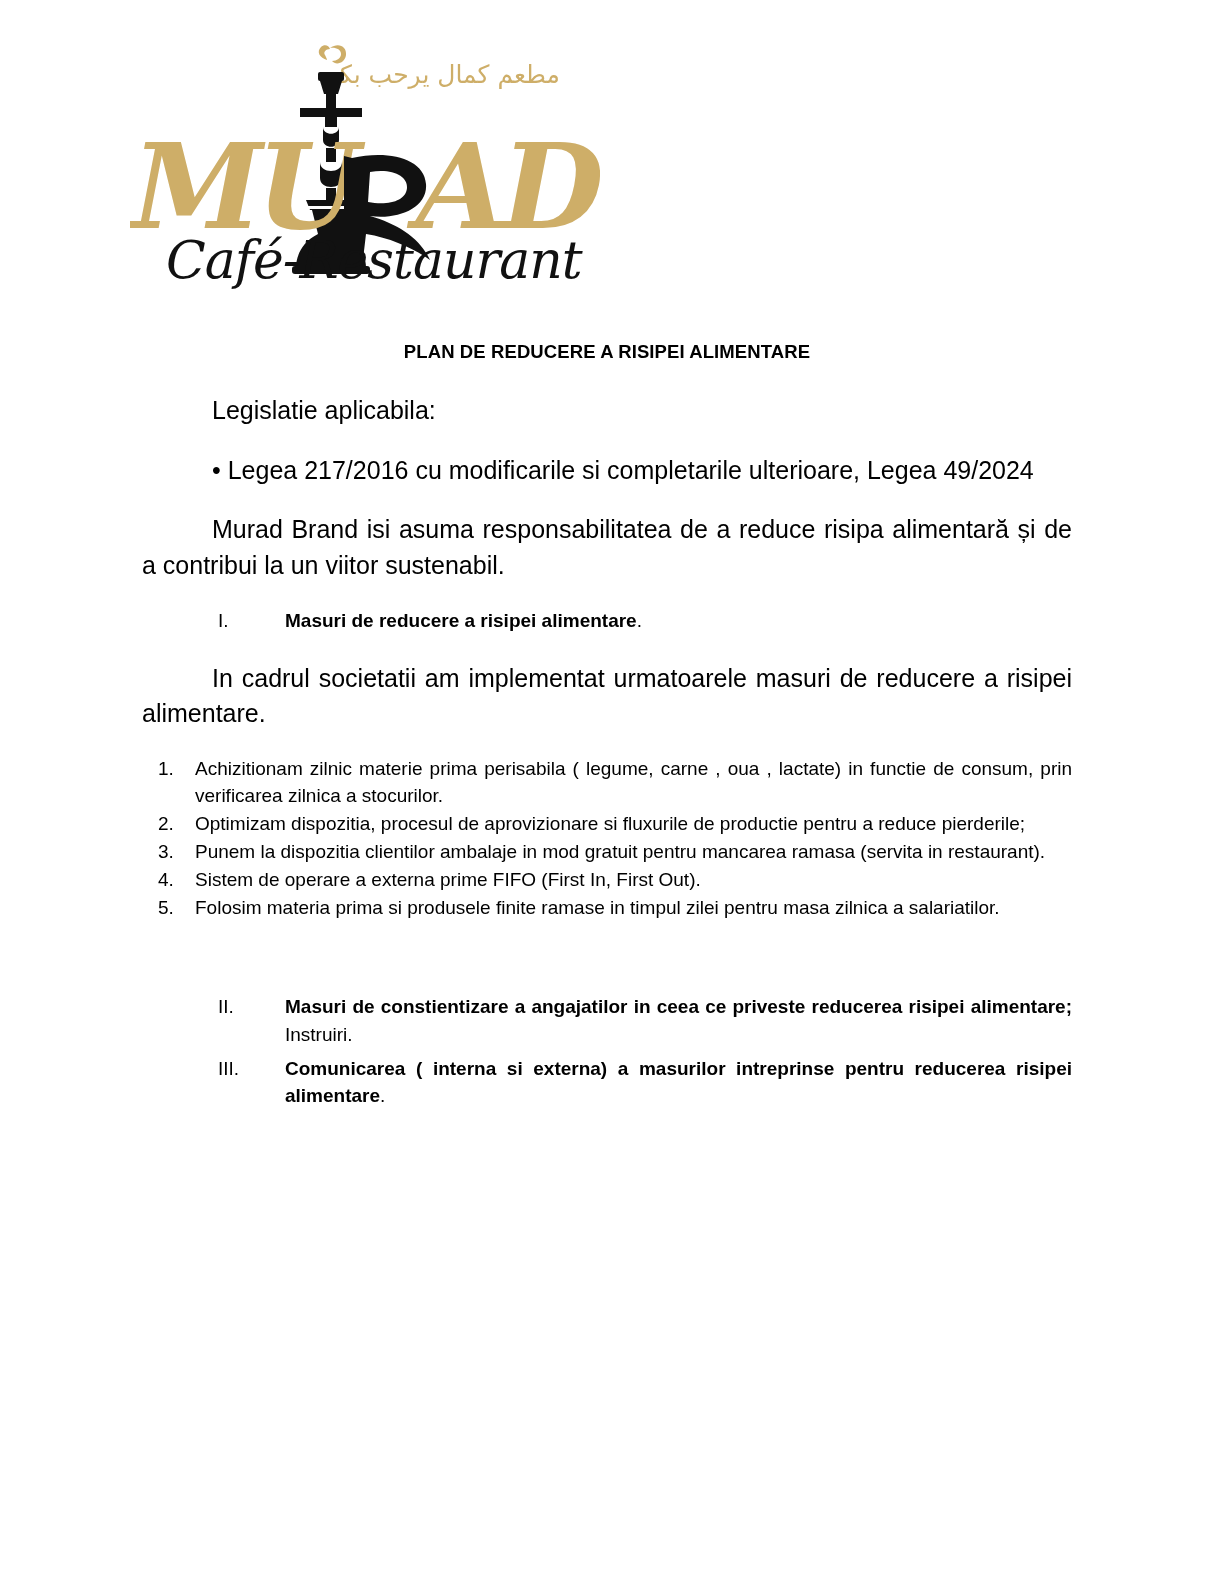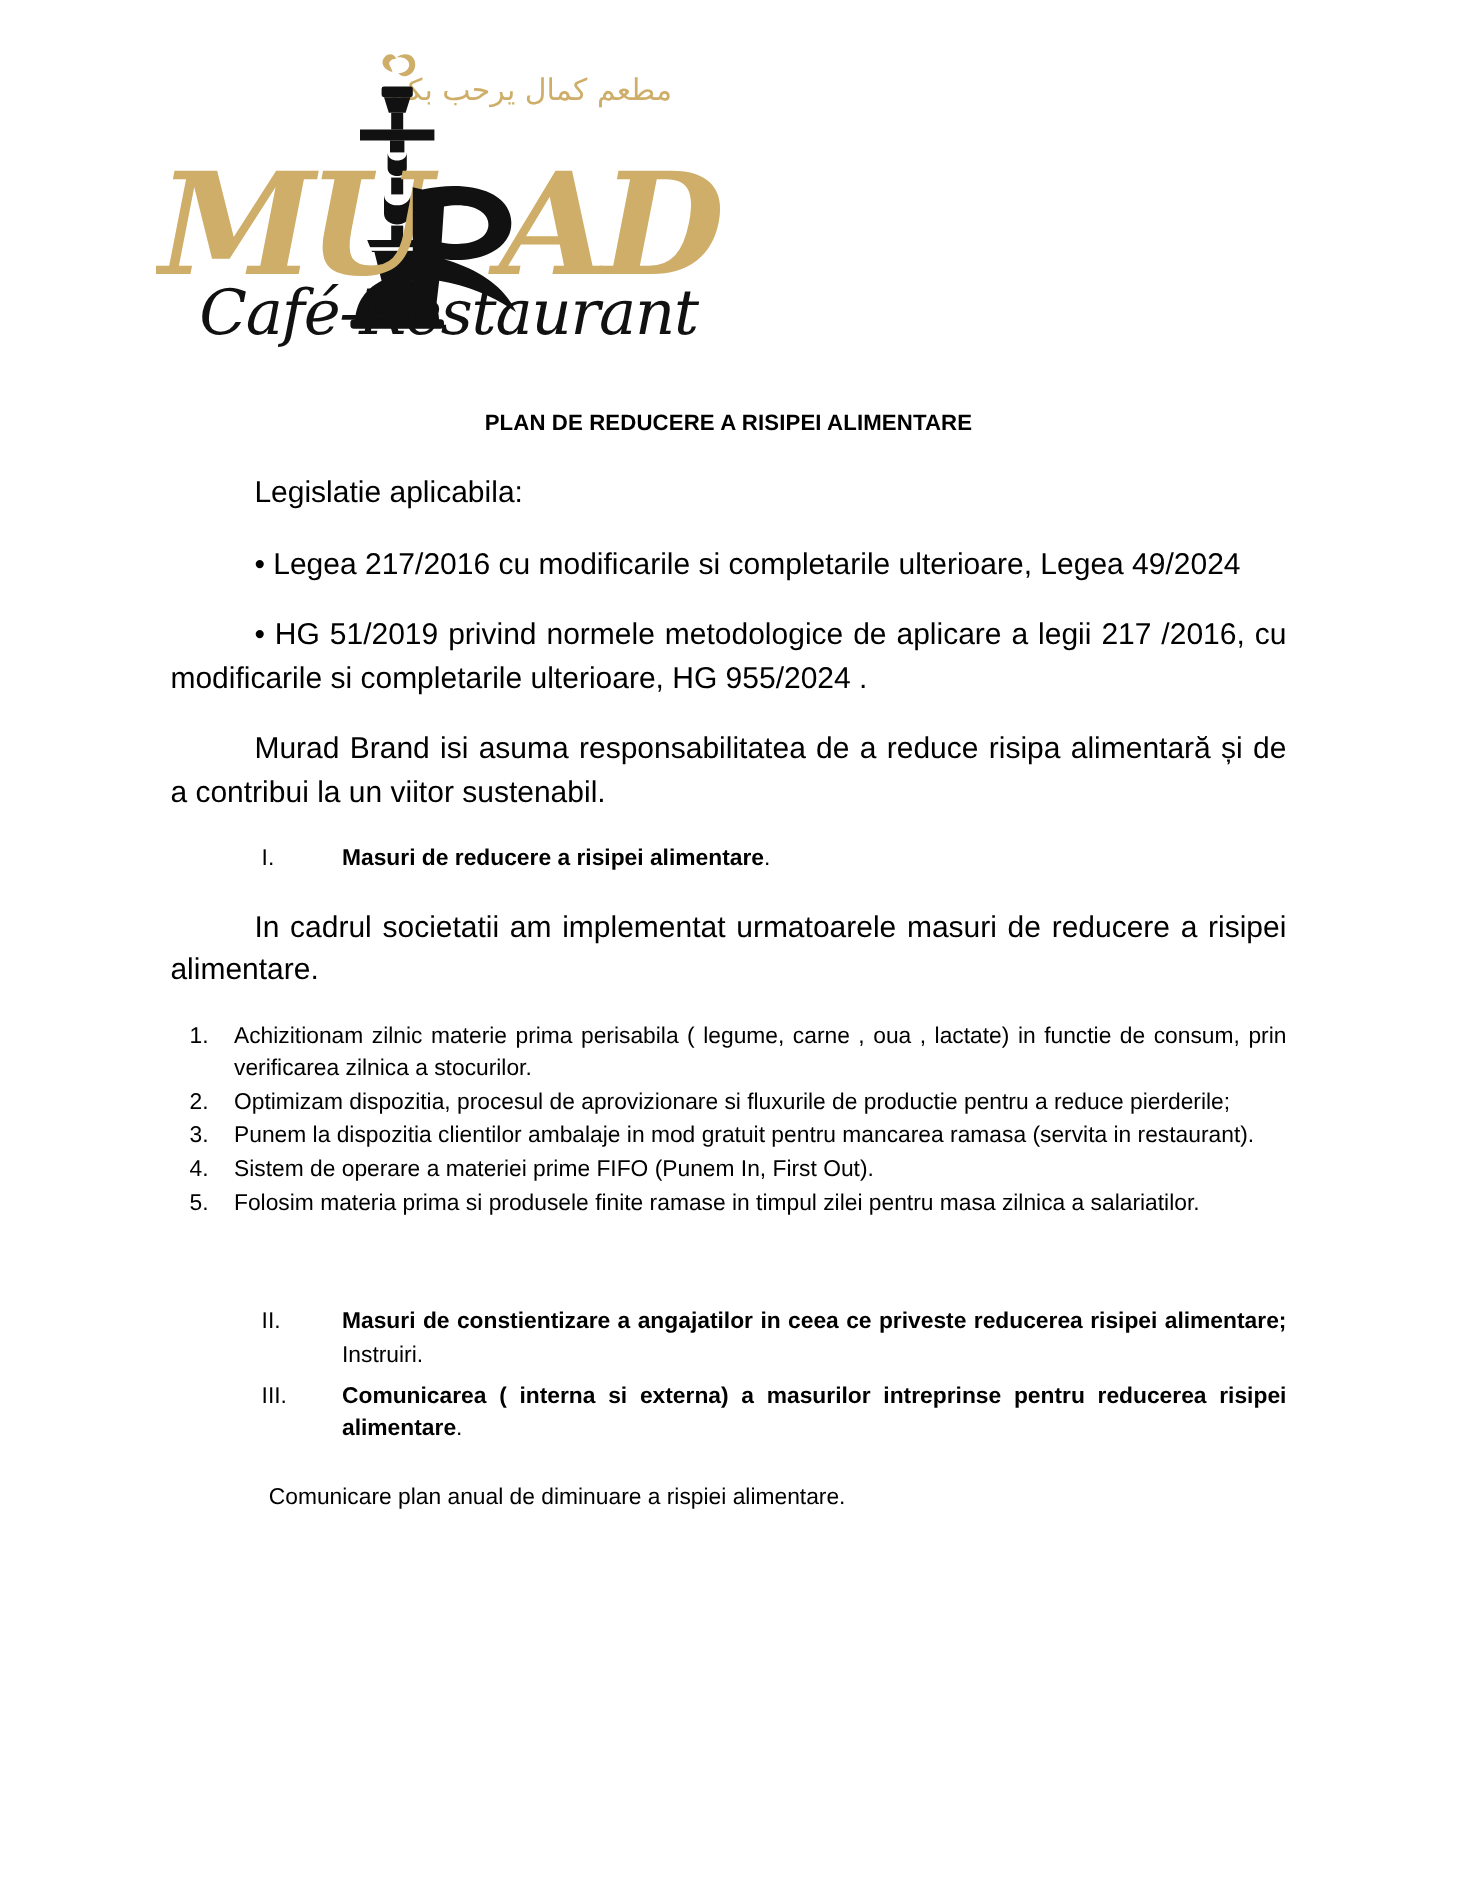--- a/index.html
+++ b/index.html
@@ -186,21 +186,20 @@
   </div>
 
   <div class="doc-body">
 
     <h1 class="doc-title">PLAN DE REDUCERE A RISIPEI ALIMENTARE</h1>
 
     <p class="para">Legislatie aplicabila:</p>
 
     <p class="para bullet">• Legea 217/2016  cu modificarile si completarile ulterioare, Legea 49/2024</p>
 
-    <p class="para bullet">• HG 51/2019 privind normele metodologice de aplicare a legii 217 /2016, cu modificarile si completarile ulterioare, HG 955/2024 .</p>
 
     <p class="para">Murad Brand isi asuma responsabilitatea de a reduce risipa alimentară și de a contribui la un viitor sustenabil.</p>
 
     <div class="section-one-wrap">
       <ol class="roman-list">
         <li>
           <span class="roman-marker">I.</span>
           <span class="heading-em">Masuri de reducere a risipei alimentare</span><span class="heading-plain">.</span>
         </li>
       </ol>
@@ -216,37 +215,36 @@
       <li>
         <span class="num-marker">2.</span>
         <span>Optimizam dispozitia, procesul de aprovizionare si fluxurile de productie pentru a reduce pierderile;</span>
       </li>
       <li>
         <span class="num-marker">3.</span>
         <span>Punem la dispozitia clientilor  ambalaje  in mod gratuit pentru mancarea ramasa (servita in restaurant).</span>
       </li>
       <li>
         <span class="num-marker">4.</span>
-        <span>Sistem de operare a materiei prime FIFO (Punem In, First Out).</span>
+        <span>Sistem de operare a externa prime FIFO (First In, First Out).</span>
       </li>
       <li>
         <span class="num-marker">5.</span>
         <span>Folosim materia prima si produsele finite ramase in timpul zilei pentru masa zilnica a salariatilor.</span>
       </li>
     </ol>
 
     <div class="section-two-wrap">
       <ol class="roman-list">
         <li>
           <span class="roman-marker">II.</span>
           <span class="heading-em">Masuri de constientizare  a angajatilor in ceea ce priveste reducerea risipei alimentare;</span><span class="heading-plain"> Instruiri.</span>
         </li>
         <li>
           <span class="roman-marker">III.</span>
           <span class="heading-em">Comunicarea ( interna si externa) a masurilor intreprinse pentru reducerea risipei alimentare</span><span class="heading-plain">.</span>
         </li>
       </ol>
     </div>
 
-    <p class="closing-line">Comunicare plan anual de diminuare a rispiei alimentare.</p>
 
   </div>
 </div>
 
 </body></html>

